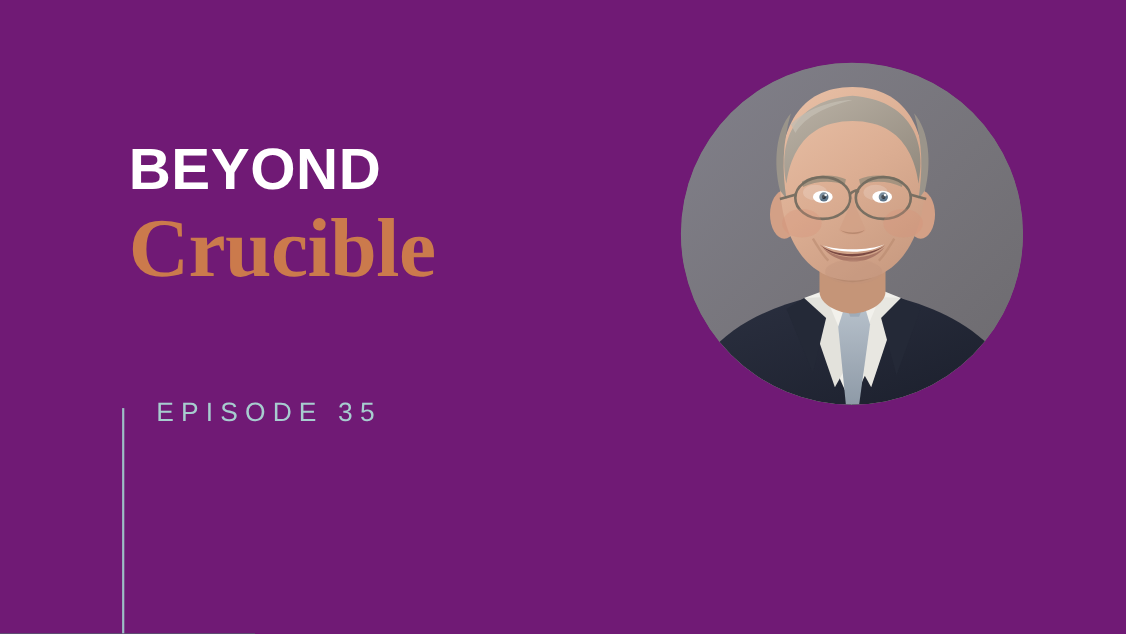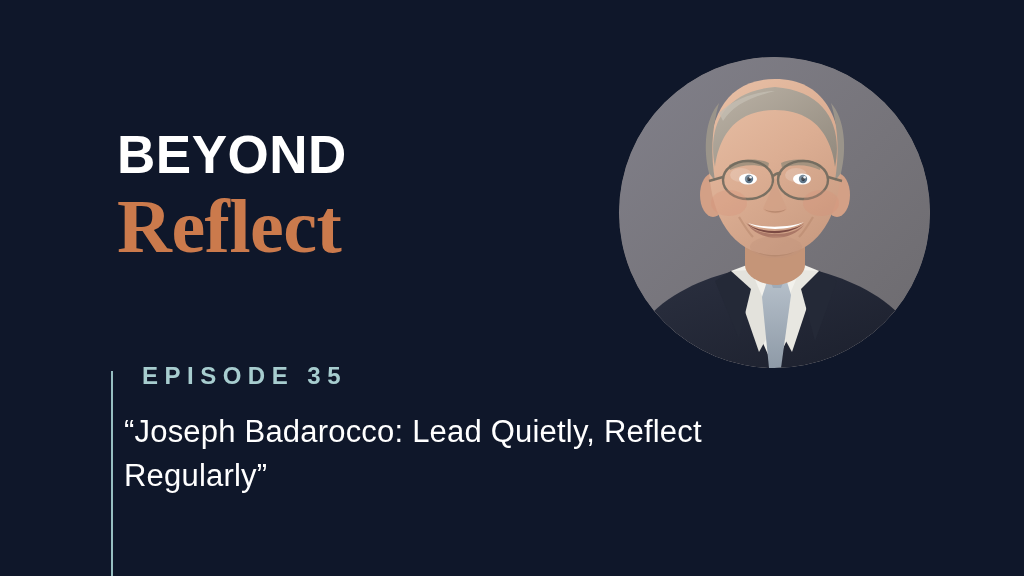--- a/index.html
+++ b/index.html
@@ -8,21 +8,21 @@
   html, body {
     width:1024px; height:576px;
     overflow:hidden;
     background:#557273;
   }
 
   .slide {
     position:relative;
     width:1024px;
     height:576px;
-    background:#0f172a;
+    background:#701a75;
     font-family:"Liberation Sans", sans-serif;
     -webkit-font-smoothing:antialiased;
   }
 
   
   .brand {
     position:absolute;
     left:117px;
     top:128px;
     width:480px;
@@ -67,21 +67,21 @@
     position:absolute;
     left:142px;
     top:362px;
     width:620px;
   }
 
   .episode-label {
     display:block;
     color:#a7cdcf;
     font-family:"Liberation Sans", sans-serif;
-    font-weight:700;
+    font-weight:400;
     font-size:24px;
     letter-spacing:6.5px;
     line-height:28px;
     white-space:nowrap;
   }
 
   .episode-title {
     display:block;
     color:#ffffff;
     font-family:"Liberation Sans", sans-serif;
@@ -108,28 +108,27 @@
 
   .portrait svg { display:block; width:311px; height:311px; }
 </style>
 </head>
 <body>
 
 <div class="slide">
 
   <div class="brand">
     <span class="brand-line">BEYOND</span>
-    <span class="brand-script">Reflect</span>
+    <span class="brand-script">Crucible</span>
   </div>
 
   <div class="vrule"></div>
 
   <div class="episode-block">
     <span class="episode-label">EPISODE 35</span>
-    <span class="episode-title">“Joseph Badarocco: Lead Quietly, Reflect Regularly”</span>
   </div>
 
   <div class="portrait">
     <svg viewBox="0 0 311 311" xmlns="http://www.w3.org/2000/svg">
       <defs>
         <linearGradient id="bgGrad" x1="0" y1="0" x2="1" y2="1">
           <stop offset="0%" stop-color="#81808a"></stop>
           <stop offset="55%" stop-color="#76747a"></stop>
           <stop offset="100%" stop-color="#6c6a6e"></stop>
         </linearGradient>

